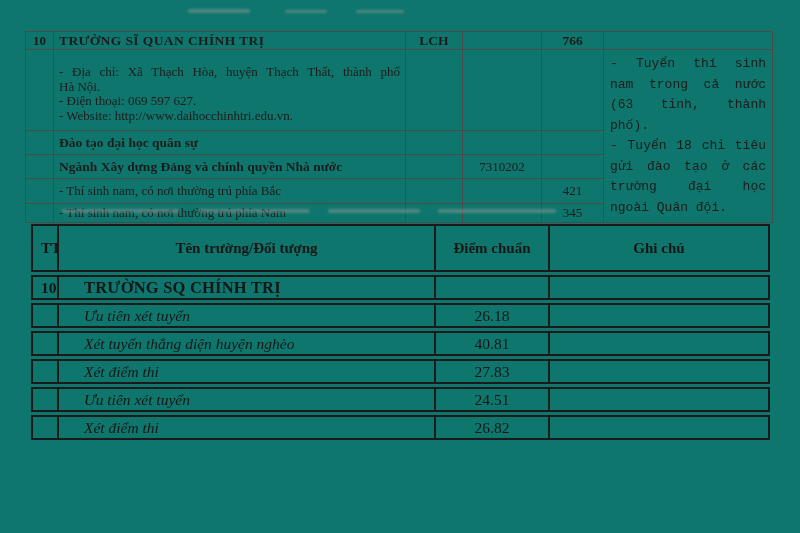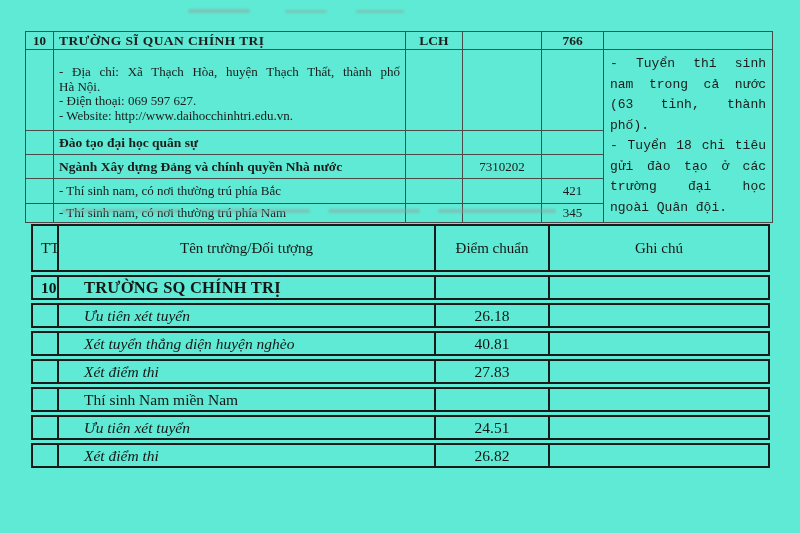--- a/index.html
+++ b/index.html
@@ -1,20 +1,20 @@
 <!DOCTYPE html>
 <html><head>
 <meta charset="utf-8">
 <style>
   * { margin: 0; padding: 0; box-sizing: border-box; }
   html, body { background: #e9e9e9; }
   #canvas {
     position: relative;
     width: 800px; height: 533px;
-    background: #5eead4;
+    background: #0f766e;
     overflow: hidden;
     font-family: "Liberation Serif", "DejaVu Serif", serif;
     color: #1c1c1c;
   }
 
   
   .smudge {
     position: absolute;
     background: #9a9a9a;
     filter: blur(1.3px);
@@ -77,21 +77,21 @@
     border-right: 2px solid #1a1a1a;
     height: 17px;
     line-height: 17px;
     padding: 2px 8px;
     vertical-align: middle;
     overflow: hidden;
   }
   .t2 td:first-child { border-left: 2px solid #1a1a1a; }
   .t2 .hdr td {
     height: 48px;
-    font-weight: normal;
+    font-weight: bold;
     font-size: 15px;
     text-align: center;
     line-height: 18px;
   }
   .t2 .c-name { padding-left: 25px; }
   .t2 .c-score { text-align: center; }
   .t2 .c-tt { text-align: center; }
   .t2 .row-school td { font-weight: bold; }
   .t2 .row-school .c-name { font-size: 16.5px; letter-spacing: 0.2px; }
   .t2 .row-italic .c-name { font-style: italic; }
@@ -208,26 +208,20 @@
       <td class="c-name">Xét tuyển thẳng diện huyện nghèo</td>
       <td class="c-score">40.81</td>
       <td></td>
     </tr>
     <tr class="row-italic">
       <td class="c-tt"></td>
       <td class="c-name">Xét điểm thi</td>
       <td class="c-score">27.83</td>
       <td></td>
     </tr>
-    <tr>
-      <td class="c-tt"></td>
-      <td class="c-name">Thí sinh Nam miền Nam</td>
-      <td class="c-score"></td>
-      <td></td>
-    </tr>
     <tr class="row-italic">
       <td class="c-tt"></td>
       <td class="c-name">Ưu tiên xét tuyển</td>
       <td class="c-score">24.51</td>
       <td></td>
     </tr>
     <tr class="row-italic">
       <td class="c-tt"></td>
       <td class="c-name">Xét điểm thi</td>
       <td class="c-score">26.82</td>

